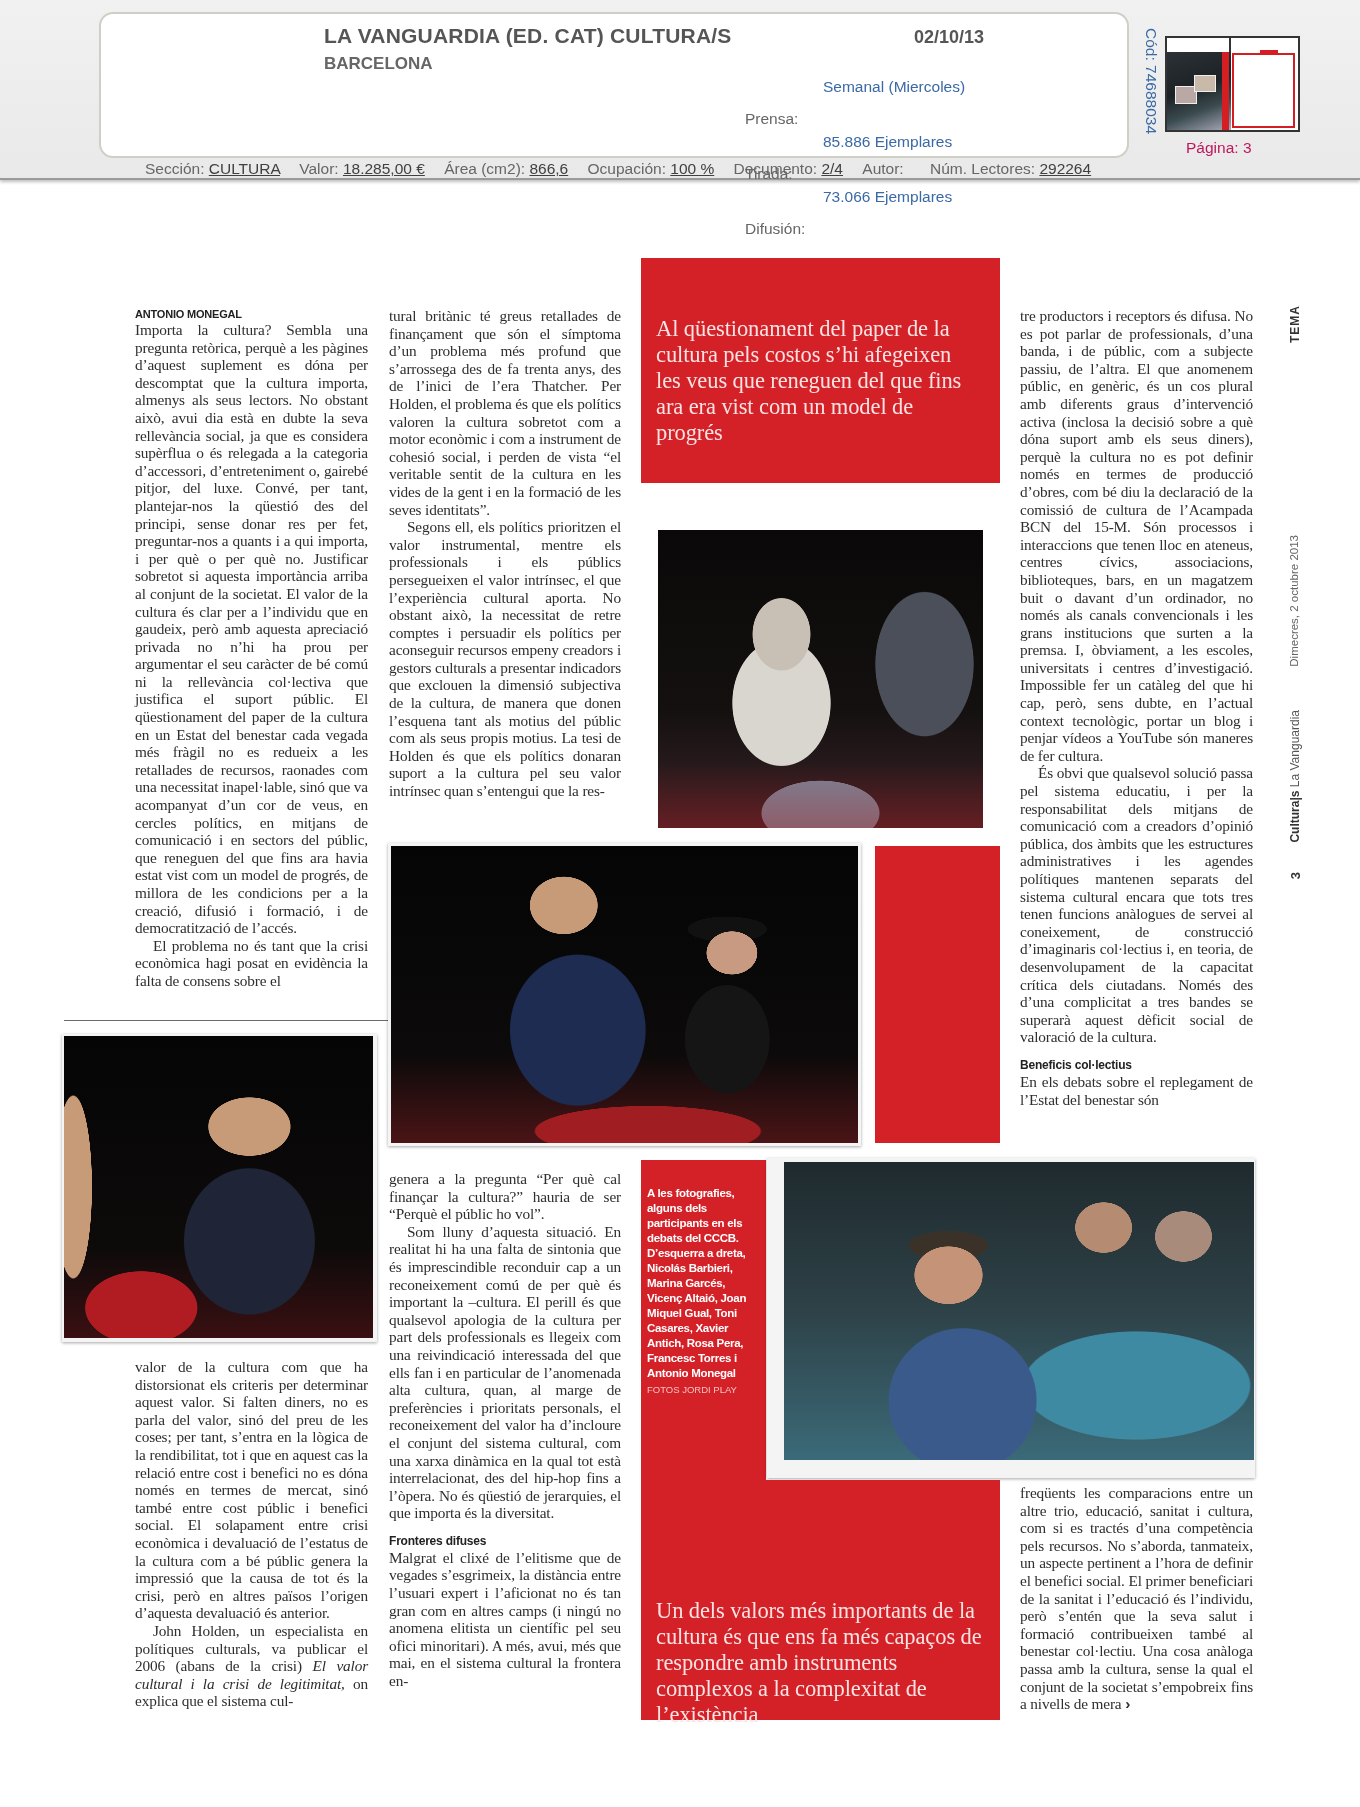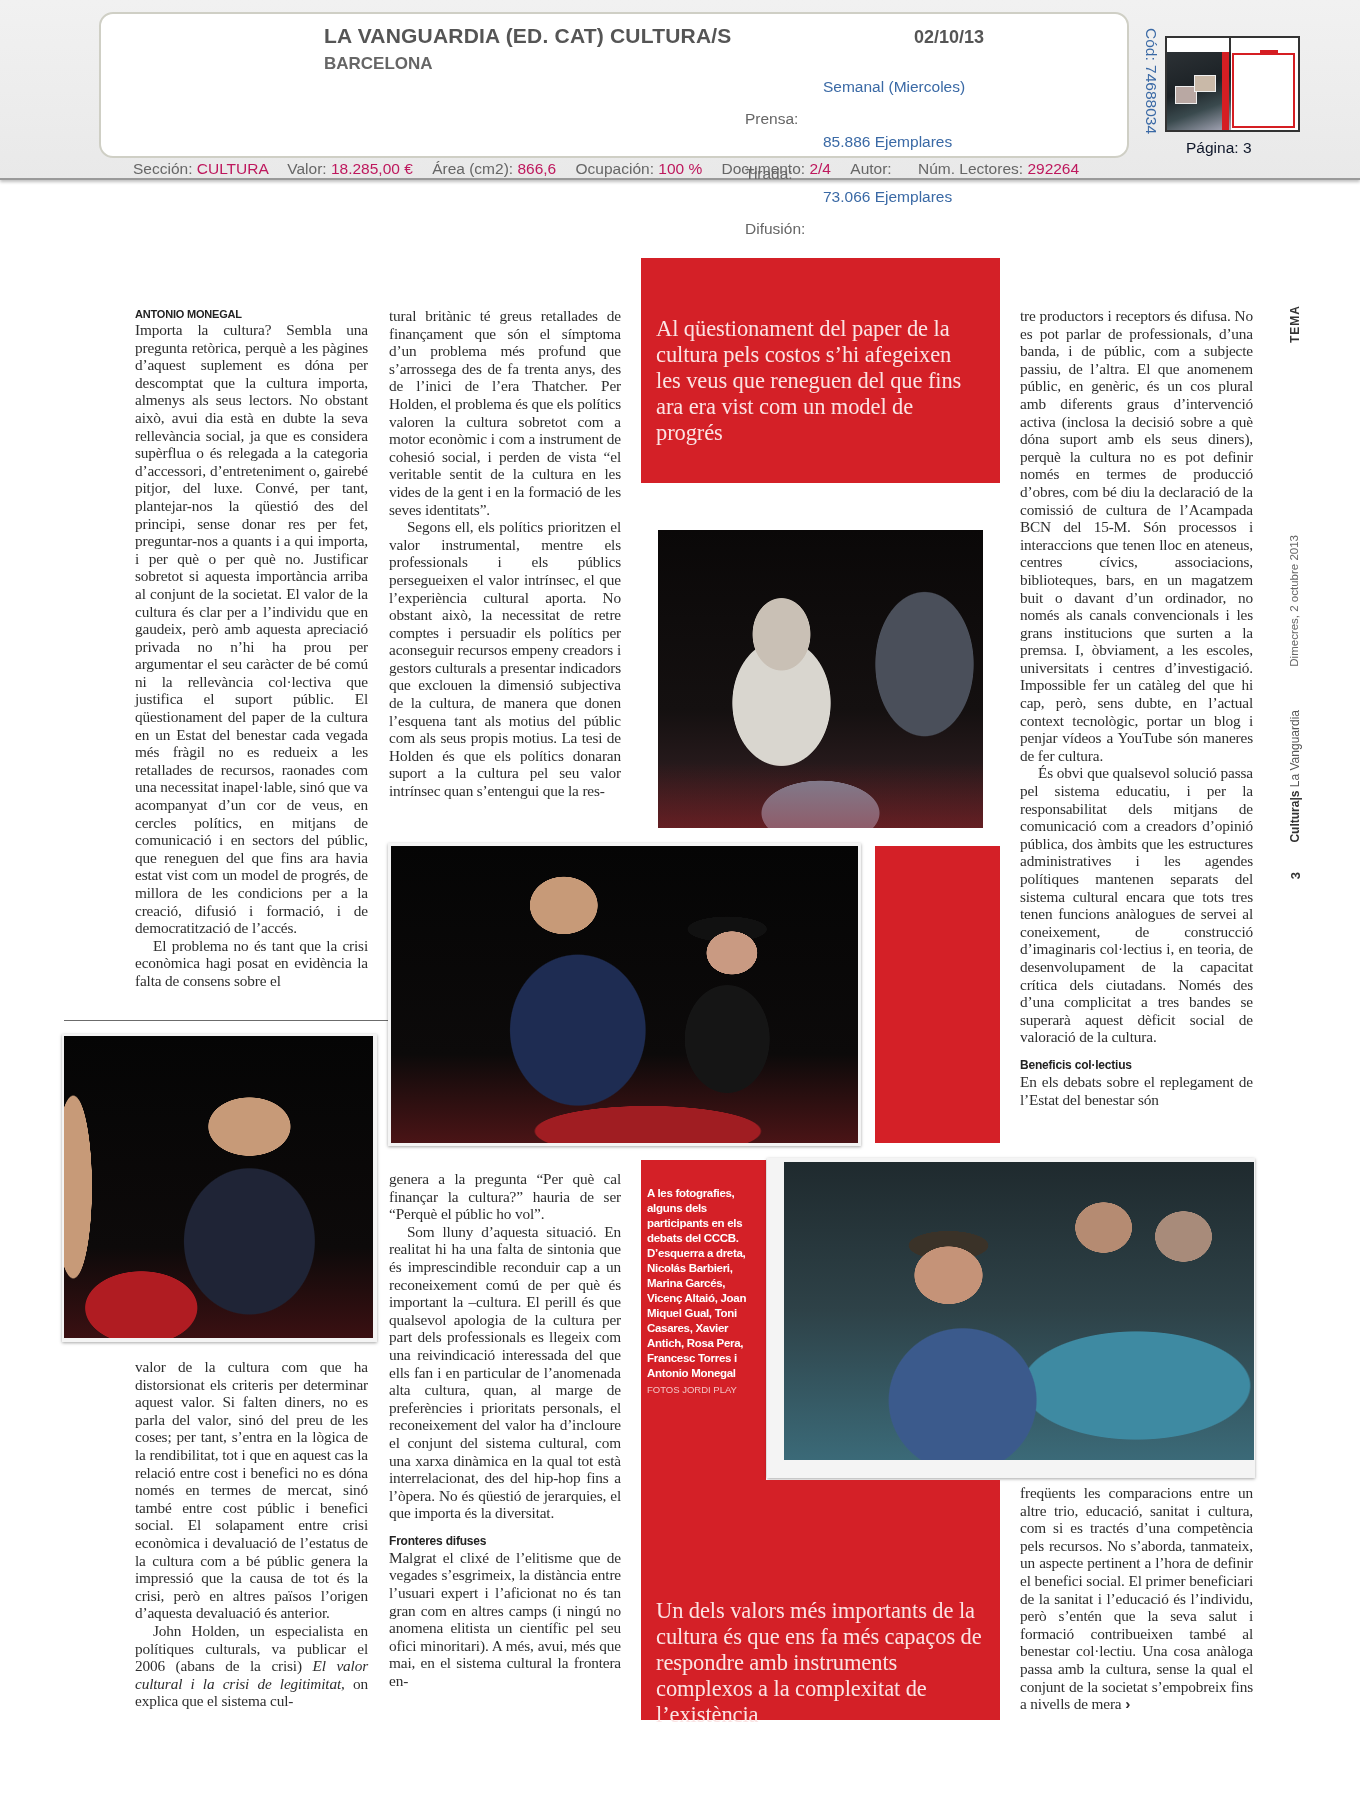--- a/index.html
+++ b/index.html
@@ -30,26 +30,26 @@
     border: 2px solid #333; background: #fff; display: flex; }
   .thumb .pL { width: 64px; height: 100%; position: relative; background: #fff; border-right: 2px solid #333; }
   .thumb .pL .img { position: absolute; left: 0; top: 14px; width: 64px; height: 78px;
     background: linear-gradient(160deg, #2c3135 0%, #1c2226 45%, #3a4a4e 70%, #aab 100%); }
   .thumb .pL .strip { position: absolute; right: 0; top: 14px; width: 7px; height: 78px; background: #d51e23; }
   .thumb .pL .ph1 { position: absolute; left: 8px; top: 48px; width: 22px; height: 18px; background: #b9a8a3; border: 1px solid #eee; }
   .thumb .pL .ph2 { position: absolute; left: 27px; top: 37px; width: 22px; height: 17px; background: #c9b9a8; border: 1px solid #eee; }
   .thumb .pR { flex: 1; position: relative; }
   .thumb .pR .frame { position: absolute; left: 1px; top: 15px; right: 3px; bottom: 2px; border: 2px solid #d51e23; }
   .thumb .pR .tab { position: absolute; left: 29px; top: 12px; width: 18px; height: 4px; background: #d51e23; }
-  .thumb-label { position: absolute; left: 1186px; top: 139px; font-family: "Liberation Sans", sans-serif; font-size: 15.5px; color: #0f172a; }
+  .thumb-label { position: absolute; left: 1186px; top: 139px; font-family: "Liberation Sans", sans-serif; font-size: 15.5px; color: #be185d; }
   .hdr-stats { position: absolute; left: 133px; top: 160px; font-family: "Liberation Sans", sans-serif;
     font-size: 15.5px; color: #666; white-space: nowrap; }
   .hdr-stats span.k { margin-left: 15px; }
-  .hdr-stats span.k:first-child { margin-left: 0; }
-  .hdr-stats span.v { color: #be185d; }
+  .hdr-stats span.k:first-child { margin-left: 12px; }
+  .hdr-stats span.v { color: #404040; text-decoration: underline; }
 
   
   .col { position: absolute; font-size: 15.3px; line-height: 17.6px; text-align: justify;
     hyphens: manual; color: #2e2e2e; letter-spacing: -0.15px; }
   .col p { text-indent: 0; }
   .col p.ind { text-indent: 18px; }
   .byline { font-family: "Liberation Sans", sans-serif; font-weight: bold; font-size: 11px;
     color: #222; letter-spacing: -0.2px; line-height: 14px; }
   .subhead { font-family: "Liberation Sans", sans-serif; font-weight: bold; font-size: 12px;
     color: #222; line-height: 15px; margin-top: 12px; letter-spacing: -0.2px; }

